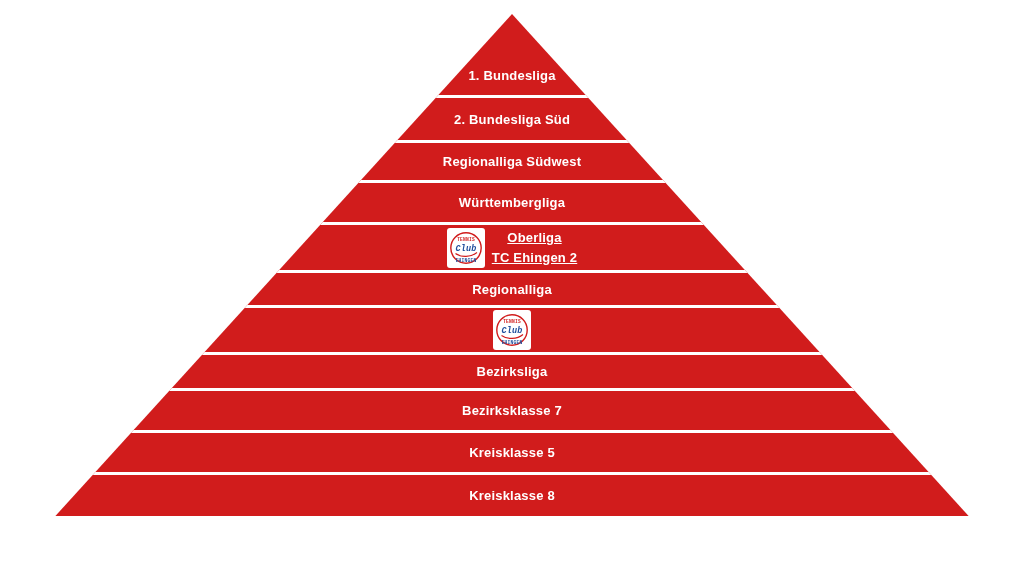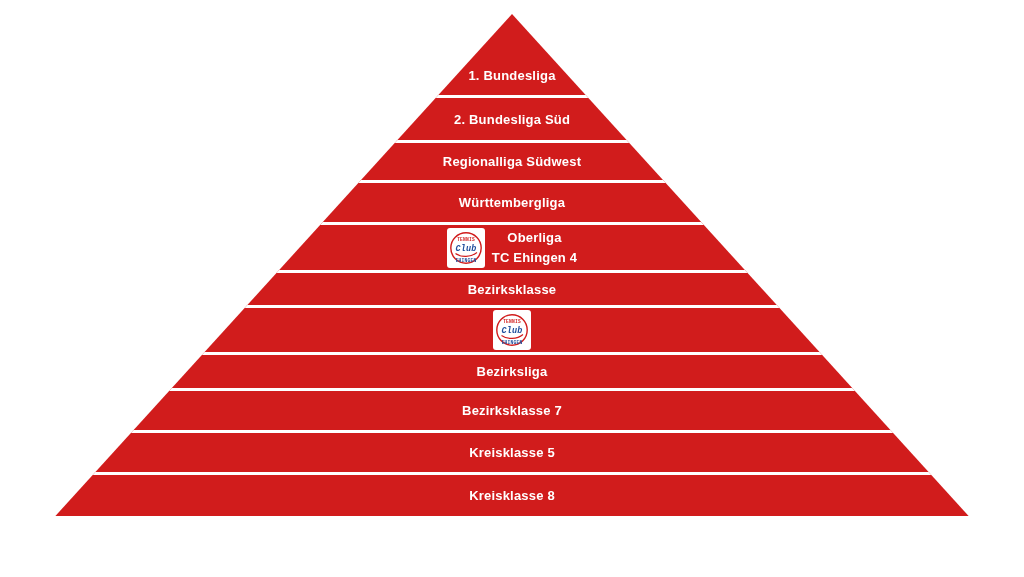--- a/index.html
+++ b/index.html
@@ -59,20 +59,21 @@
     align-items: center;
     justify-content: center;
     flex: 0 0 auto;
     font-family: Liberation Mono, monospace;
   }
   .team-lines {
     display: flex;
     flex-direction: column;
     align-items: center;
     line-height: 1.5;
+    text-decoration: underline;
   }
 </style>
 </head>
 <body>
 
 <div class="canvas">
   <div class="pyramid">
 
     <div class="level apex" style="height:81px">
       <span class="label">1. Bundesliga</span>
@@ -95,26 +96,26 @@
         <svg width="34" height="36" viewBox="0 0 34 36">
           <circle cx="17" cy="18" r="15.2" fill="#ffffff" stroke="#d11c1c" stroke-width="1.4"></circle>
           <text x="17" y="10.5" font-size="4.6" text-anchor="middle" fill="#d11c1c" font-weight="bold">TENNIS</text>
           <text x="17" y="21" font-size="8.5" text-anchor="middle" fill="#1f4e9c" font-style="italic" font-weight="bold">Club</text>
           <path d="M6.5 23.5 C 12 27.5, 22 27.5, 28 22.5" stroke="#d11c1c" fill="none" stroke-width="1.1"></path>
           <text x="17" y="31.5" font-size="4.6" text-anchor="middle" fill="#1f4e9c" font-weight="bold">EHINGEN</text>
         </svg>
       </div>
       <div class="team-lines">
         <span class="label">Oberliga</span>
-        <span class="label">TC Ehingen 4</span>
+        <span class="label">TC Ehingen 2</span>
       </div>
     </div>
 
     <div class="level" style="height:35px">
-      <span class="label">Bezirksklasse</span>
+      <span class="label">Regionalliga</span>
     </div>
 
     <div class="level with-logo" style="height:47px">
       <div class="logo-box">
         <svg width="34" height="36" viewBox="0 0 34 36">
           <circle cx="17" cy="18" r="15.2" fill="#ffffff" stroke="#d11c1c" stroke-width="1.4"></circle>
           <text x="17" y="10.5" font-size="4.6" text-anchor="middle" fill="#d11c1c" font-weight="bold">TENNIS</text>
           <text x="17" y="21" font-size="8.5" text-anchor="middle" fill="#1f4e9c" font-style="italic" font-weight="bold">Club</text>
           <path d="M6.5 23.5 C 12 27.5, 22 27.5, 28 22.5" stroke="#d11c1c" fill="none" stroke-width="1.1"></path>
           <text x="17" y="31.5" font-size="4.6" text-anchor="middle" fill="#1f4e9c" font-weight="bold">EHINGEN</text>

